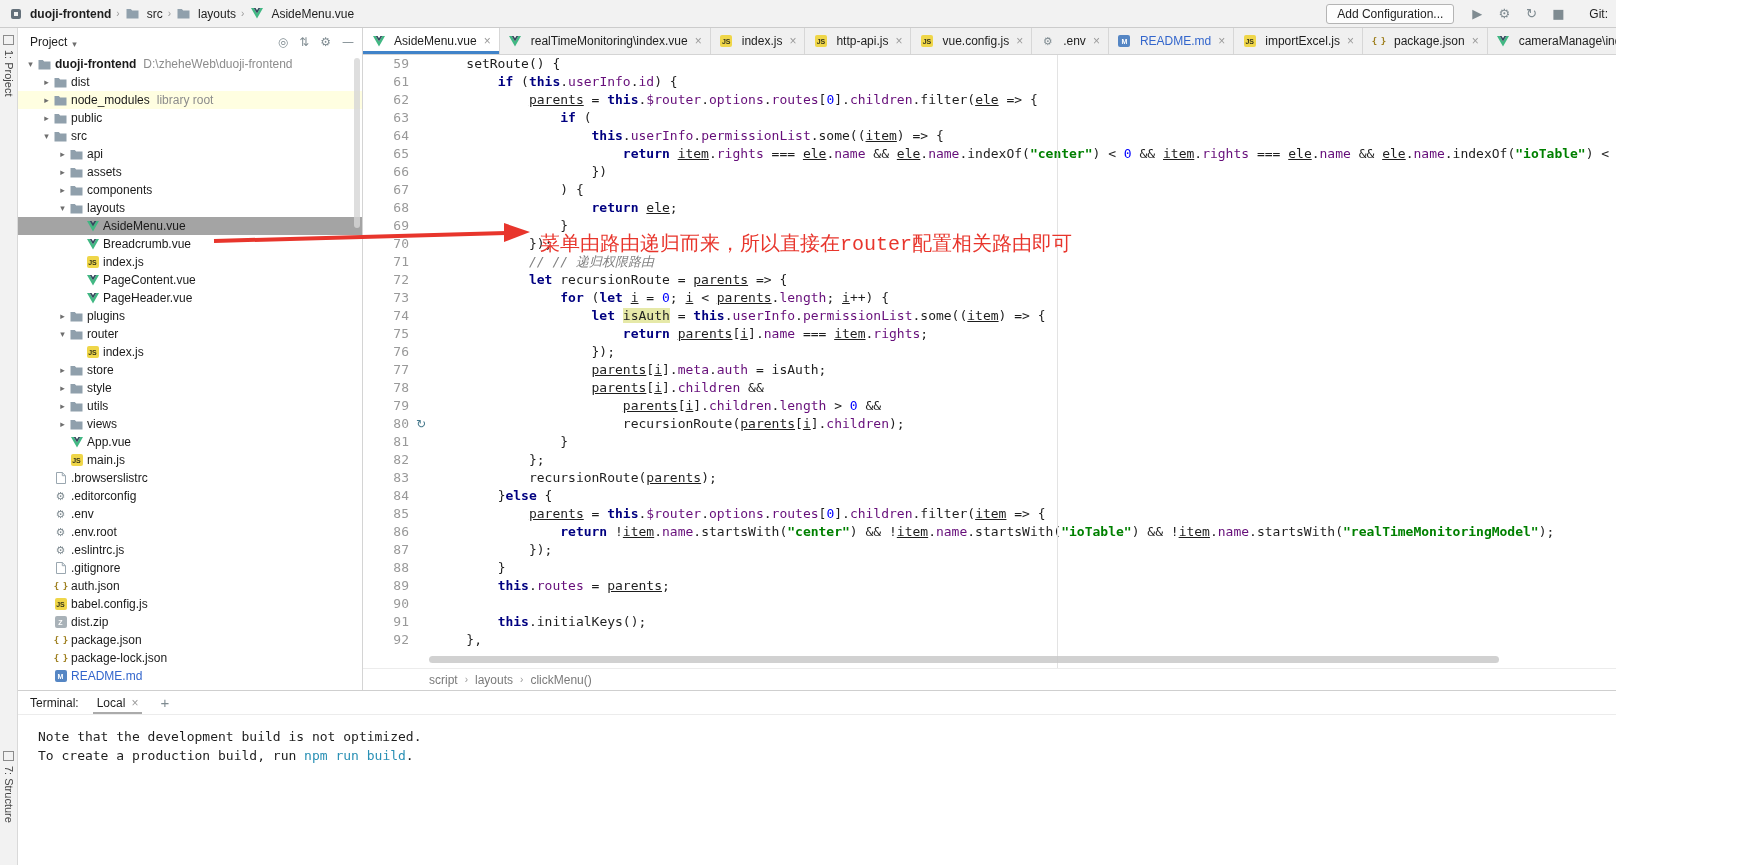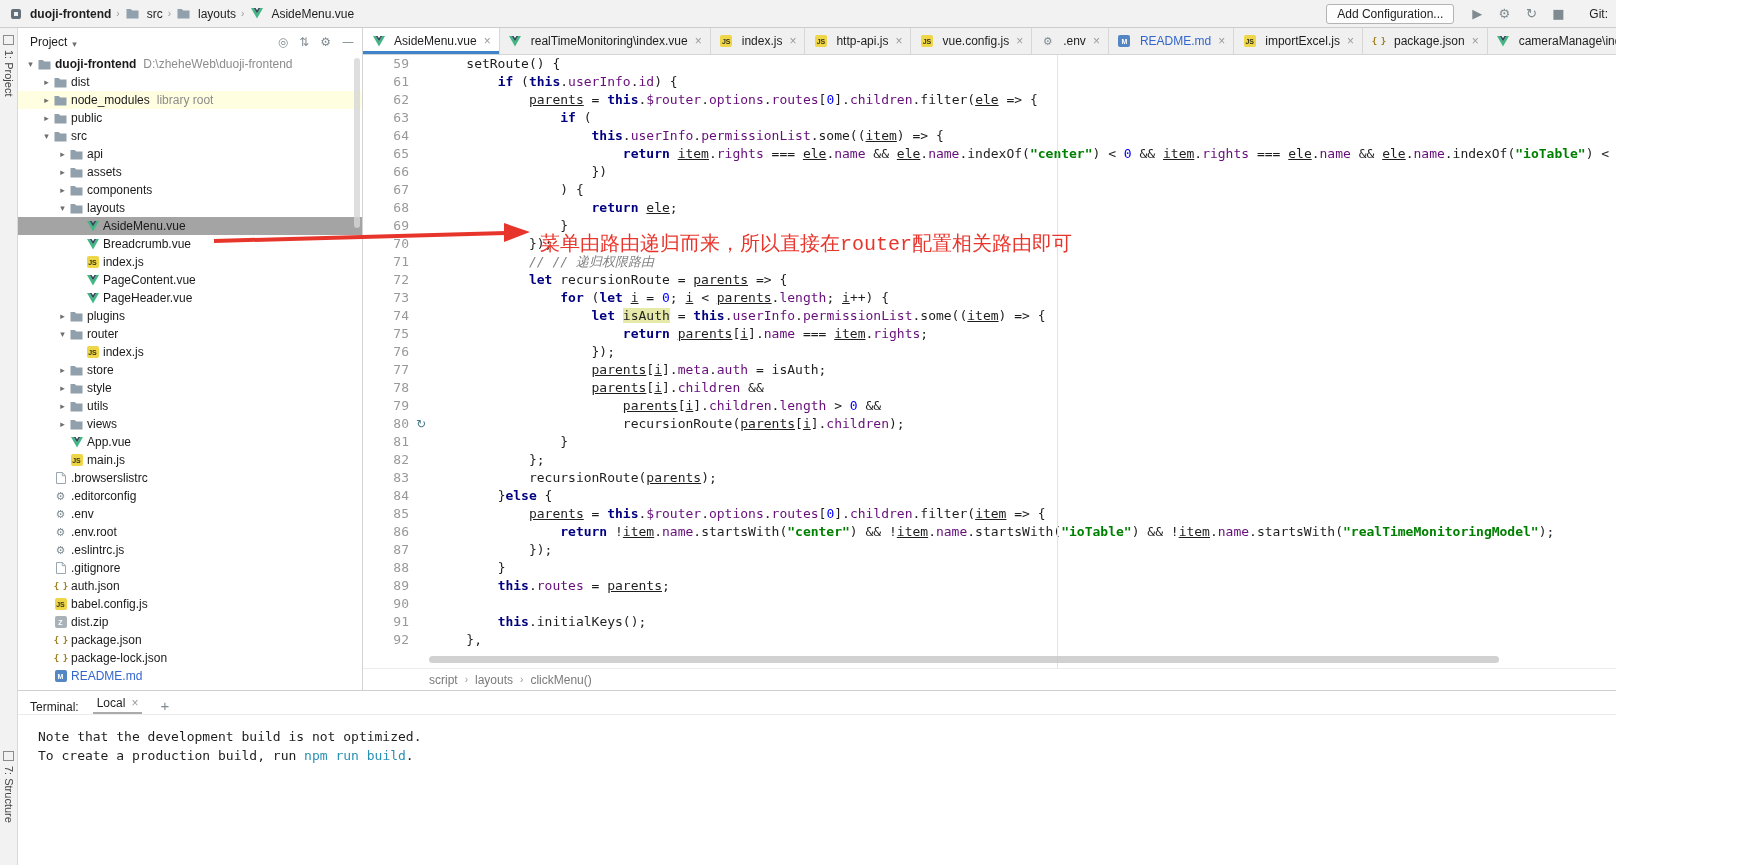--- a/index.html
+++ b/index.html
@@ -89,21 +89,21 @@
   .estripe{position:absolute;right:0;top:0;bottom:0;width:12px;}
   .vthumb{position:absolute;right:2px;top:130px;width:7px;height:240px;background:#dcdcdc;border-radius:4px;opacity:.7;}
   .emark{position:absolute;right:3px;width:6px;height:3px;background:#f2c64c;}
 
   .editor-crumbs{height:22px;border-top:1px solid #ececec;display:flex;align-items:center;gap:7px;
                  padding-left:66px;color:#7a7a7a;font-size:12px;background:#fff;box-sizing:border-box;}
   .ebc-item{color:#7a7a7a;}
 
   
   .terminal{height:175px;border-top:1px solid #cfcfcf;box-sizing:border-box;background:#fff;}
-  .term-header{height:24px;display:flex;align-items:flex-end;gap:14px;padding-left:12px;border-bottom:1px solid #ececec;box-sizing:border-box;}
+  .term-header{height:24px;display:flex;align-items:center;gap:14px;padding-left:12px;border-bottom:1px solid #ececec;box-sizing:border-box;}
   .term-tab{position:relative;display:flex;align-items:center;gap:6px;padding:0 4px;height:100%;}
   .term-tab::after{content:"";position:absolute;left:0;right:0;bottom:0;height:2px;background:#ababab;}
   .term-close{color:#9a9a9a;font-size:12px;}
   .term-plus{color:#7f8b91;font-size:15px;margin-left:4px;}
   .term-body{padding:12px 0 0 20px;font-family:"DejaVu Sans Mono","Liberation Mono",monospace;
              font-size:13px;line-height:19px;white-space:pre;color:#1e1e1e;}
   .tl .cmd{color:#2990b5;}
 
   
   .ann-layer{position:absolute;inset:0;pointer-events:none;z-index:50;}

